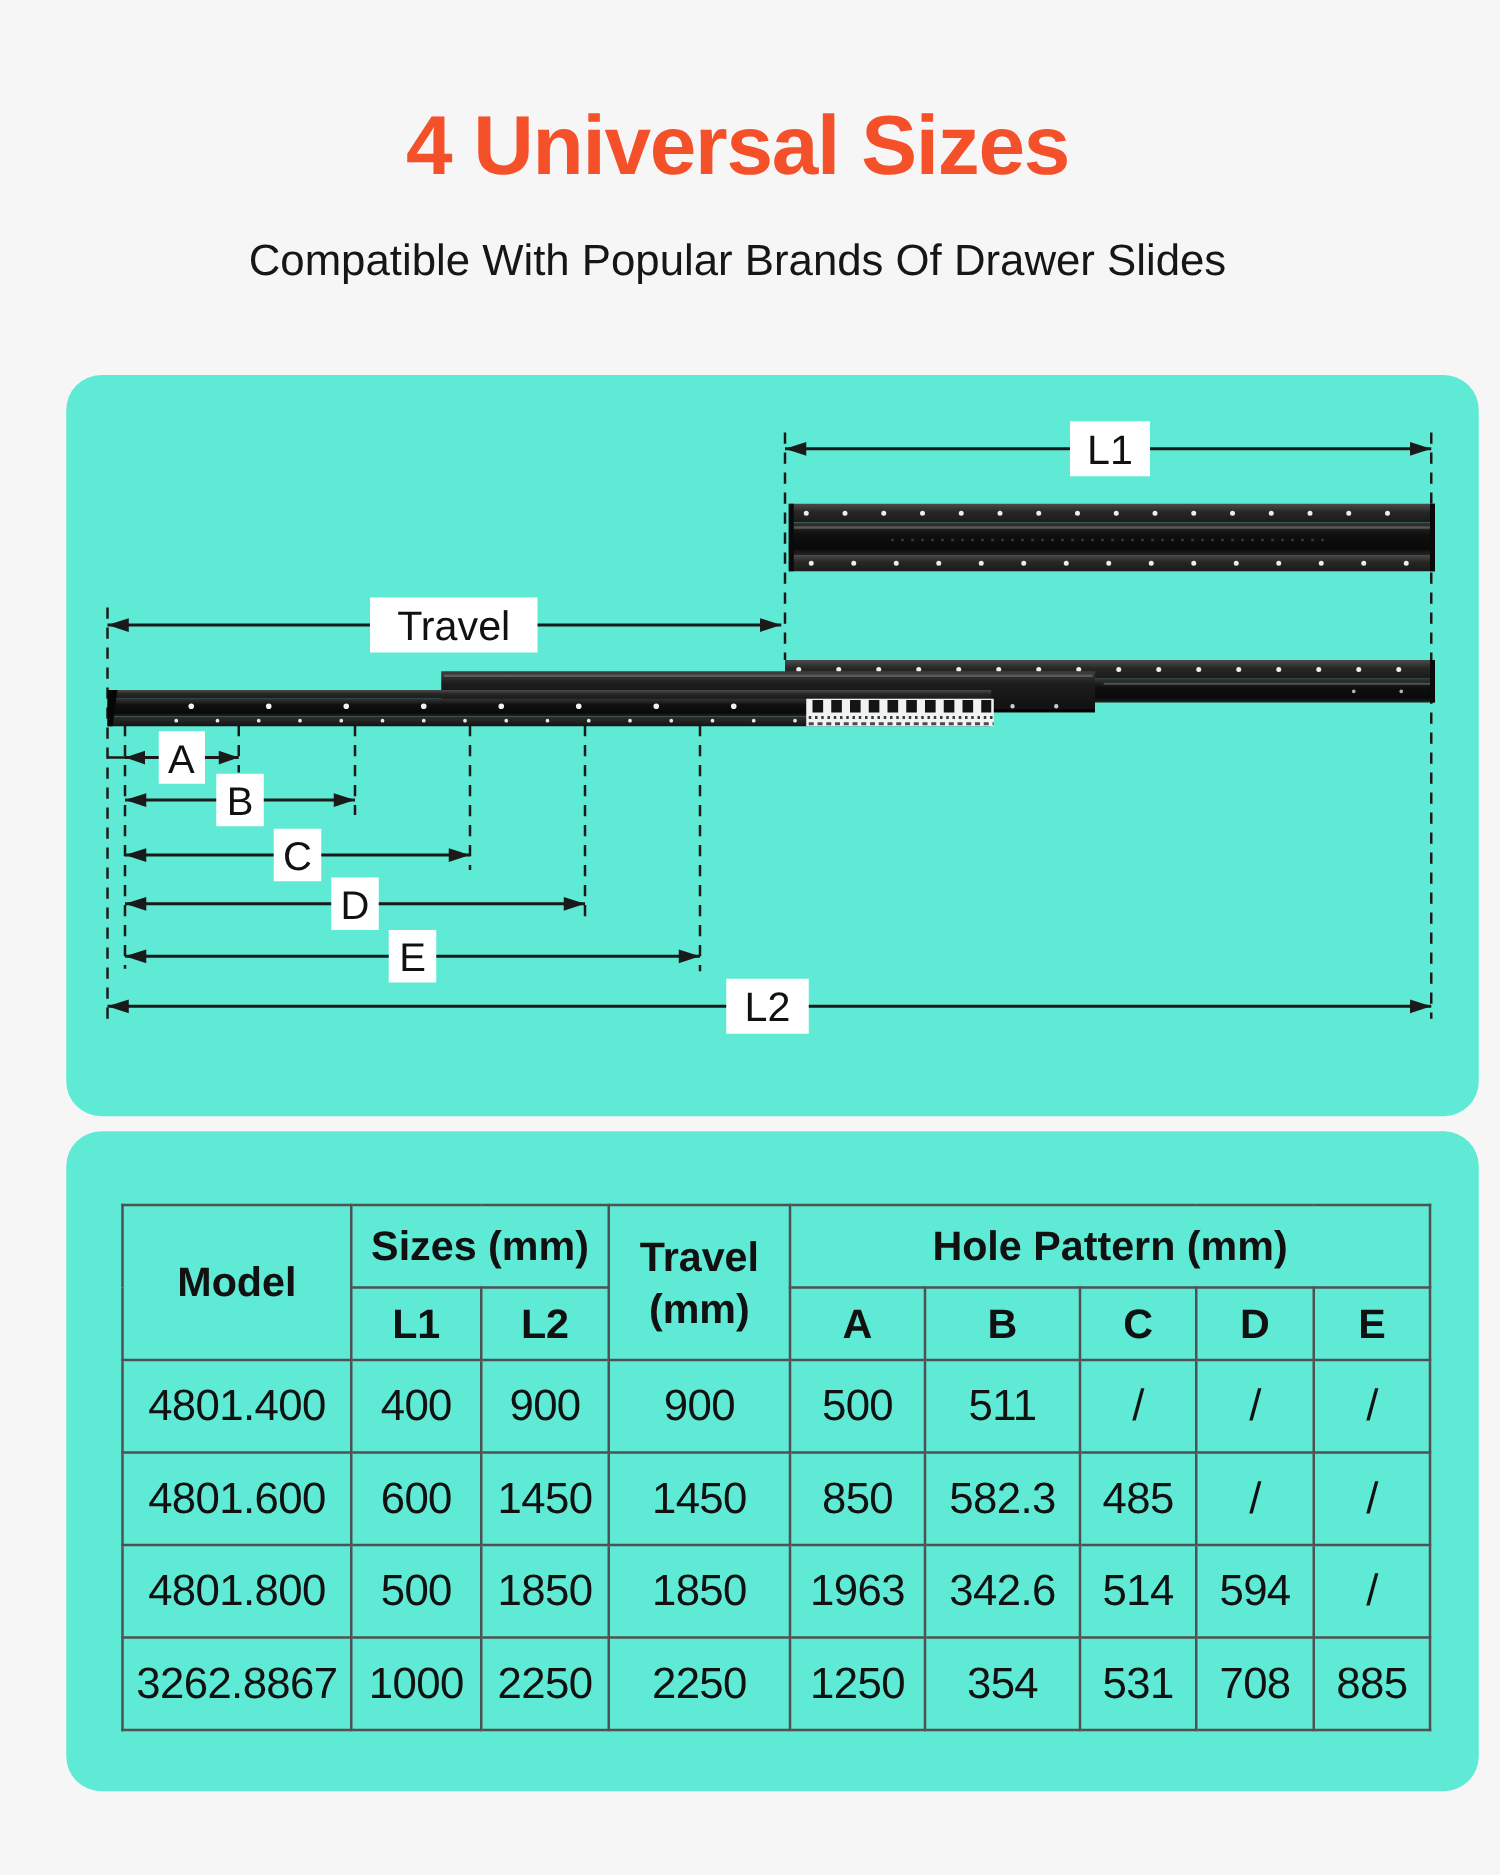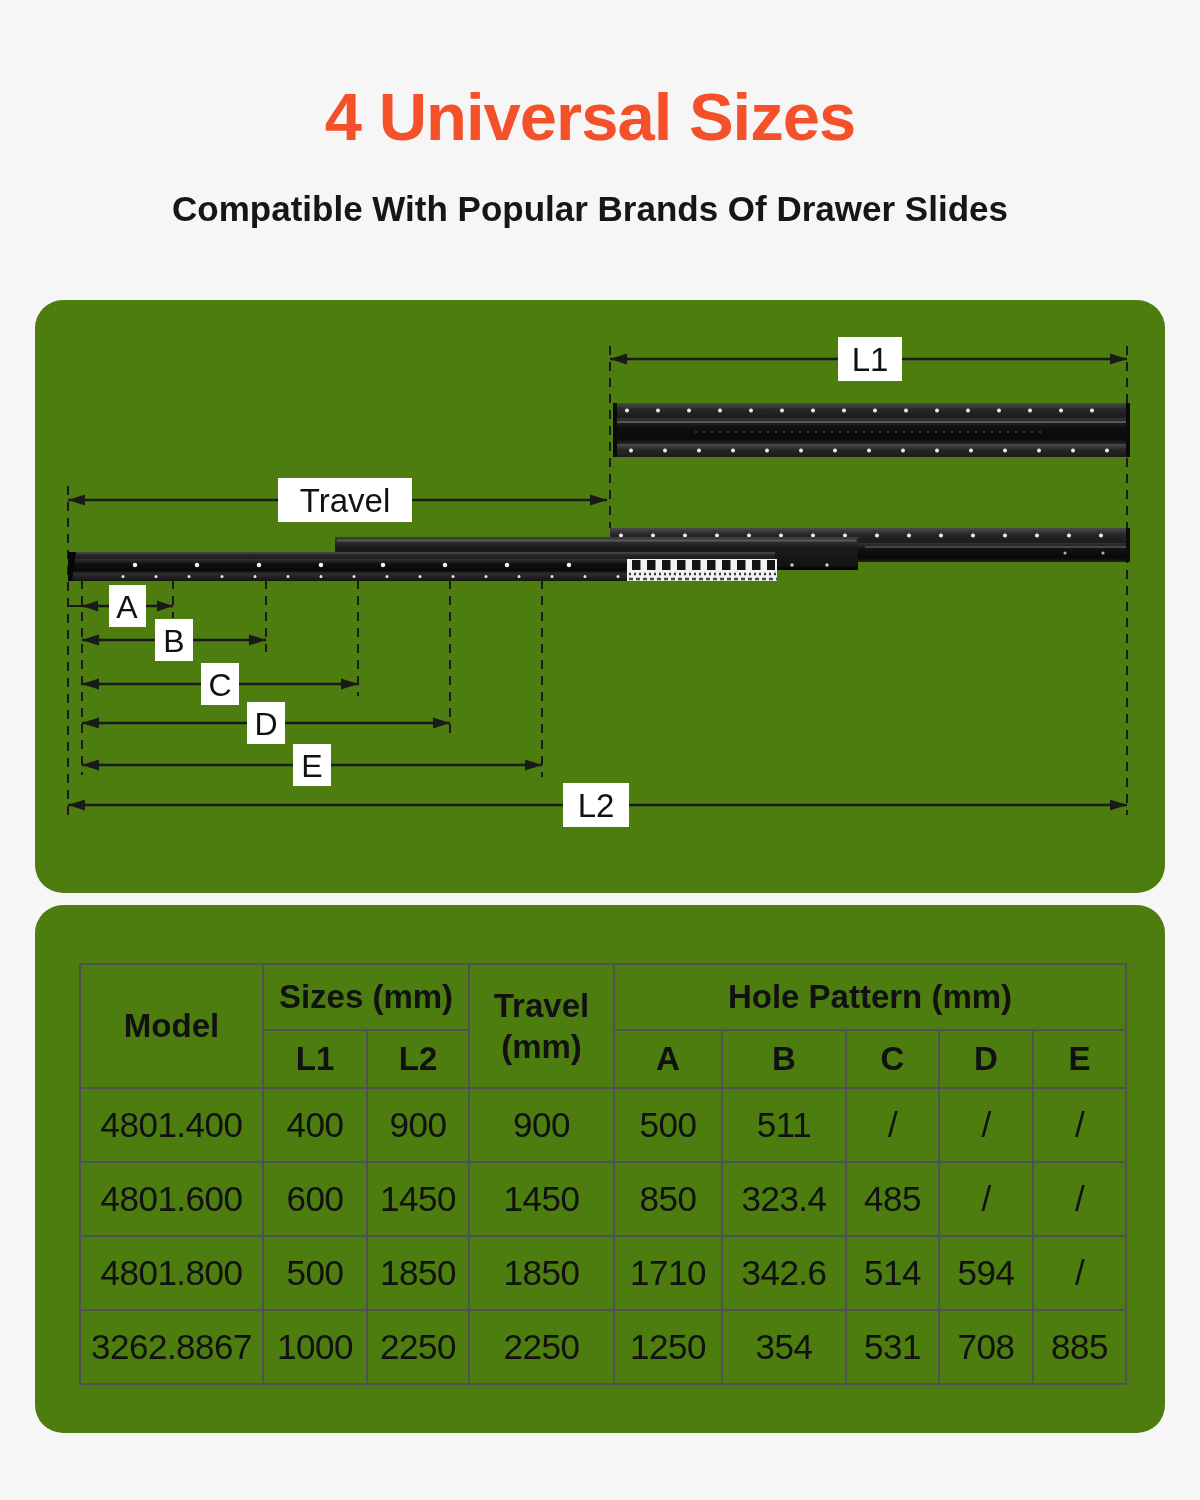--- a/index.html
+++ b/index.html
@@ -17,30 +17,30 @@
   .hero h1 {
     margin:0;
     font-size:67px;
     font-weight:800;
     letter-spacing:-1px;
     color:#f4502a;
   }
   .hero p {
     margin:34px 0 0 0;
     font-size:35px;
-    font-weight:700;
+    font-weight:400;
     color:#161616;
   }
 
   
   .card {
     position:absolute;
-    left:35px;
+    left:53px;
     width:1130px;
-    background:#4d7c0f;
+    background:#5eead4;
     border-radius:28px;
   }
   .diagram-card { top:300px; height:593px; }
   .table-card   { top:905px; height:528px; }
 
   svg.diagram { display:block; width:1130px; height:593px; }
 
   
   .spec-table {
     position:absolute;
@@ -269,31 +269,31 @@
           <td>/</td>
           <td>/</td>
           <td>/</td>
         </tr>
         <tr class="drow">
           <td>4801.600</td>
           <td>600</td>
           <td>1450</td>
           <td>1450</td>
           <td>850</td>
-          <td>323.4</td>
+          <td>582.3</td>
           <td>485</td>
           <td>/</td>
           <td>/</td>
         </tr>
         <tr class="drow">
           <td>4801.800</td>
           <td>500</td>
           <td>1850</td>
           <td>1850</td>
-          <td>1710</td>
+          <td>1963</td>
           <td>342.6</td>
           <td>514</td>
           <td>594</td>
           <td>/</td>
         </tr>
         <tr class="drow">
           <td>3262.8867</td>
           <td>1000</td>
           <td>2250</td>
           <td>2250</td>

